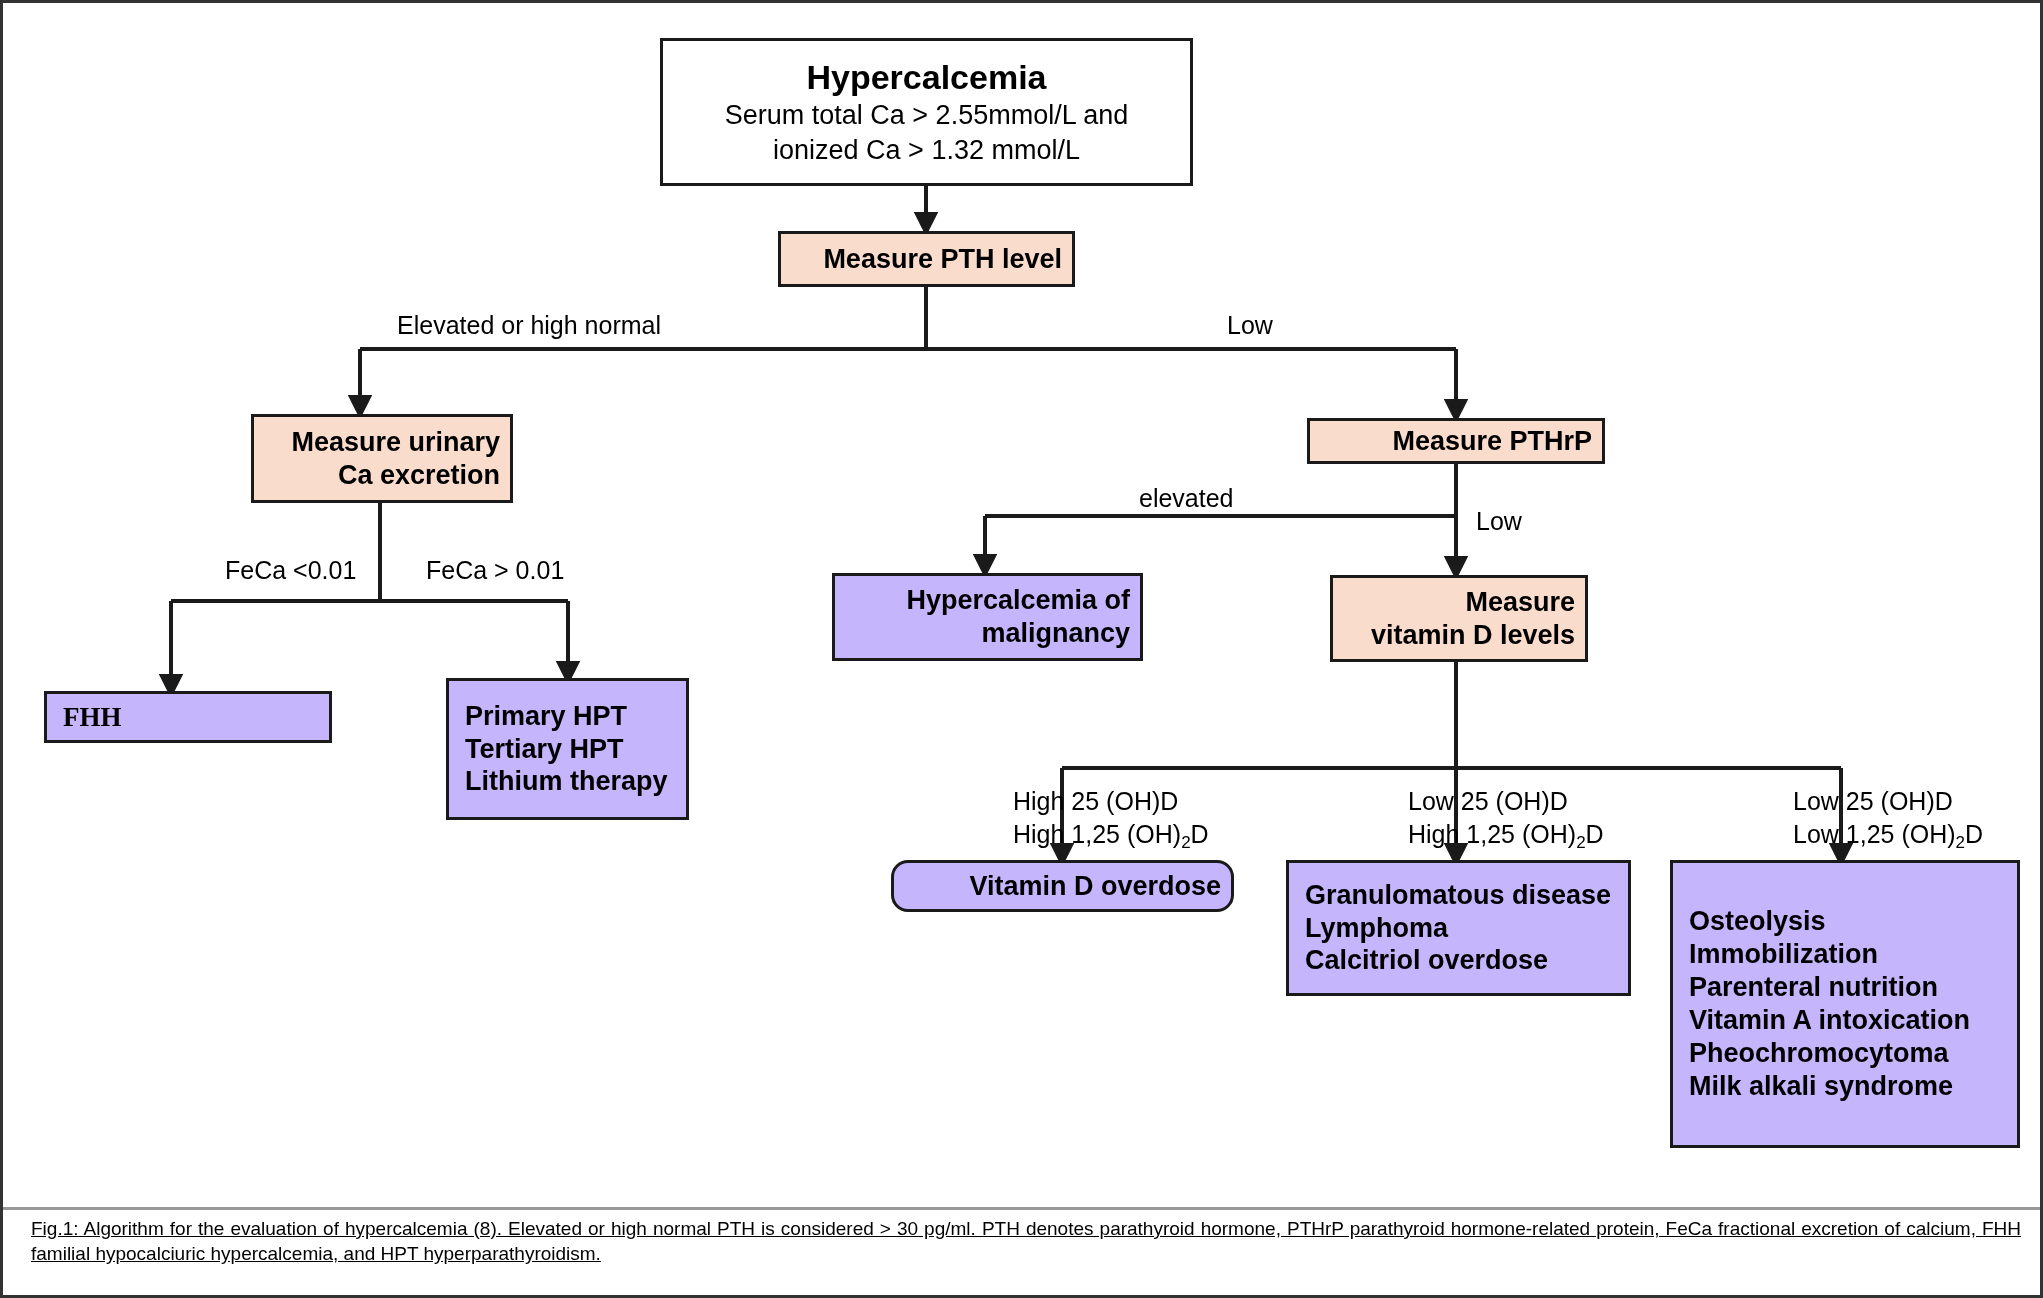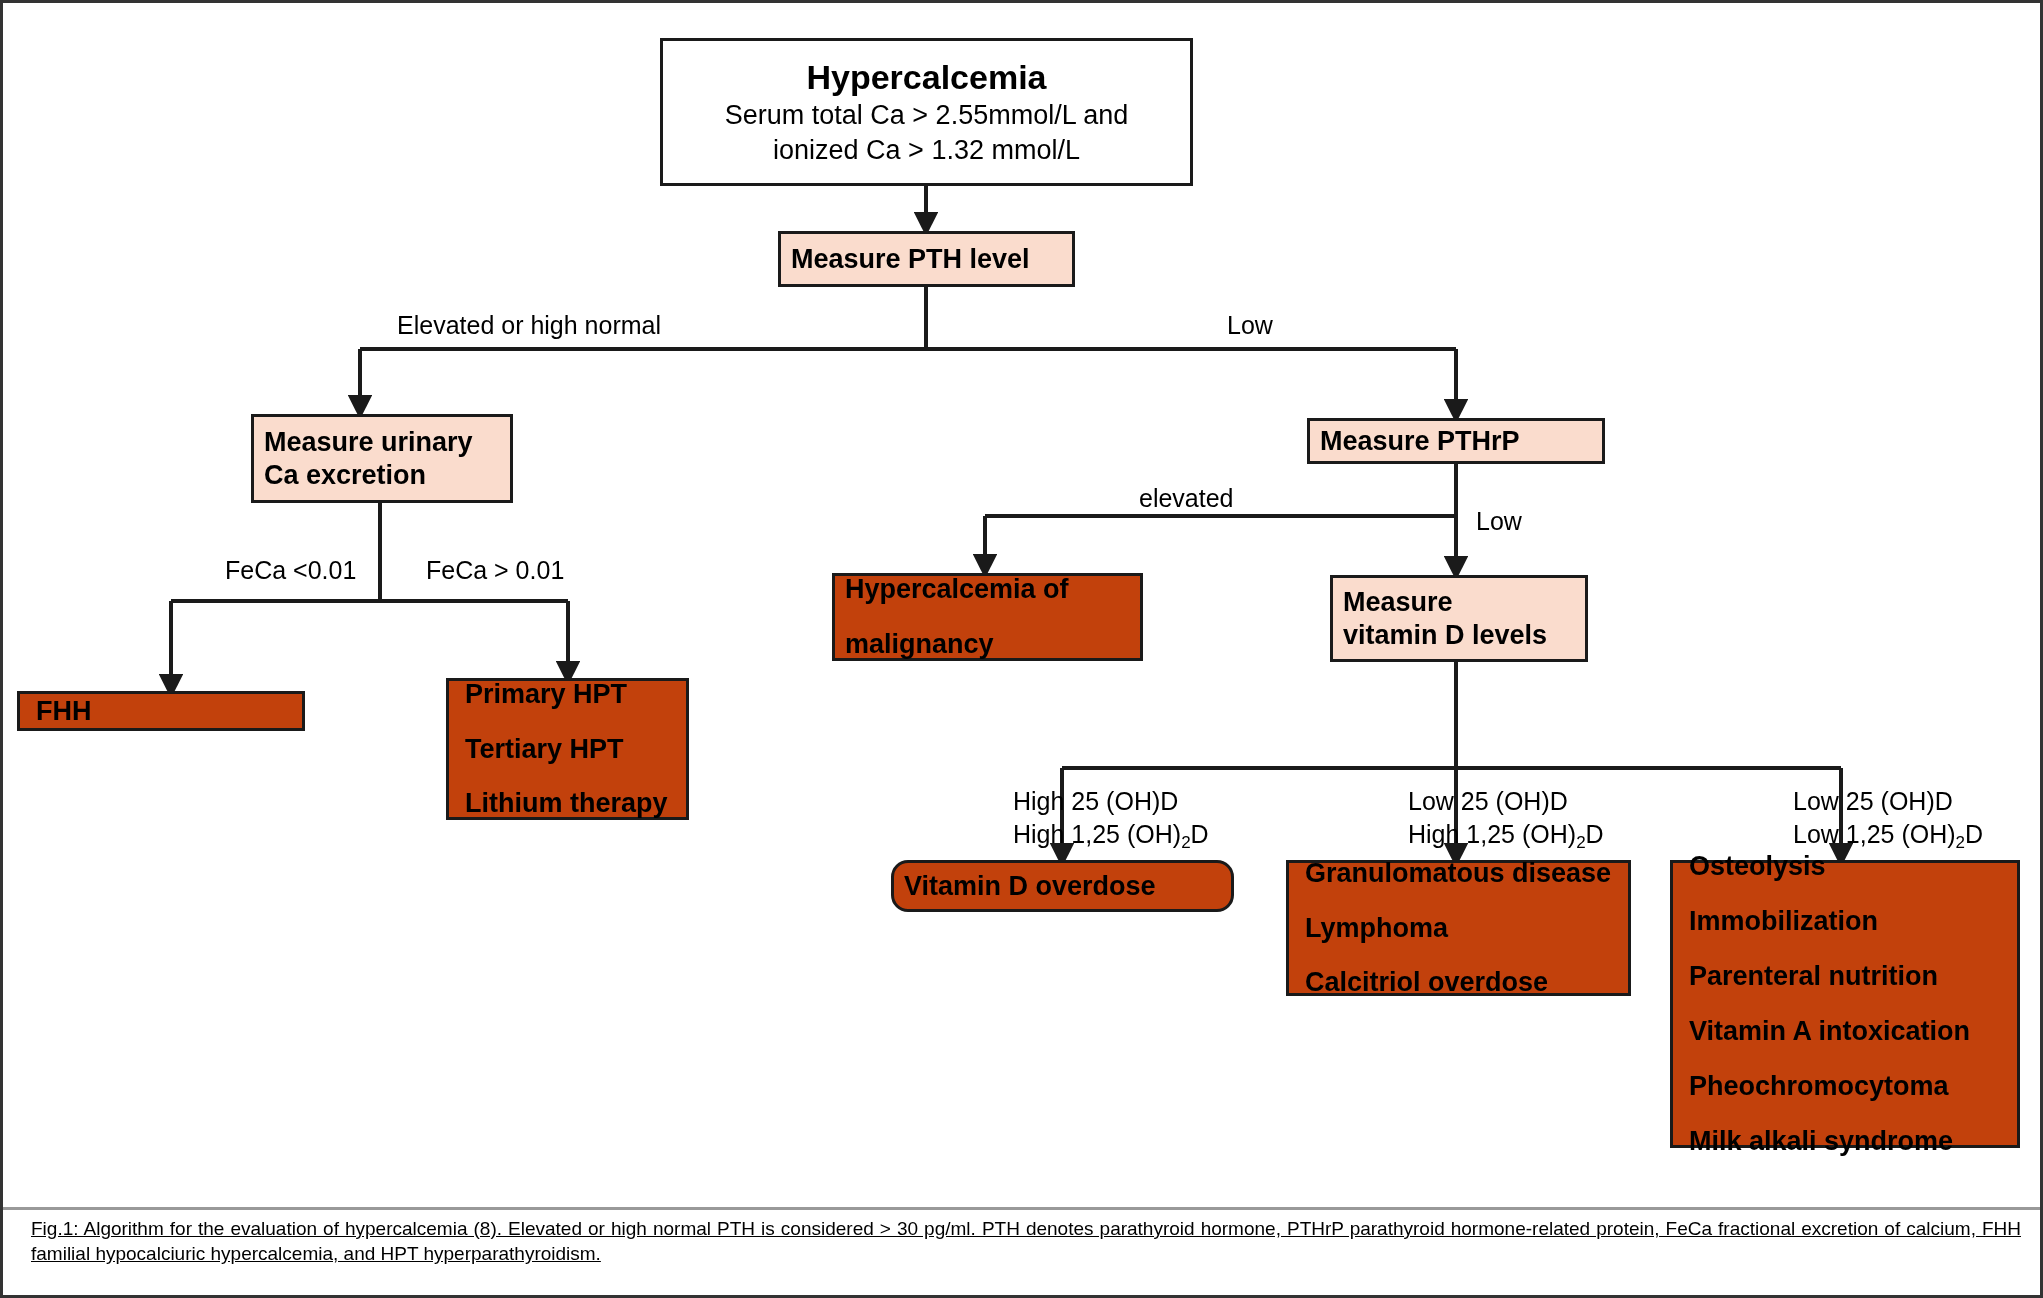--- a/index.html
+++ b/index.html
@@ -32,30 +32,30 @@
     position: absolute;
     box-sizing: border-box;
     border: 3px solid #1a1a1a;
     display: flex;
     flex-direction: column;
     justify-content: center;
     color: #000000;
     z-index: 3;
   }
   .node.pink   { background: #FADCCD; }
-  .node.green  { background: #c2410c; gap: 22px; }
+  .node.green  { background: #c4b5fd; }
   .node.white  { background: #ffffff; }
 
   .node .line {
     font-weight: bold;
     font-size: 27px;
     line-height: 1.22;
     white-space: nowrap;
   }
-  .node.center .line { text-align: left; padding: 0 10px; }
+  .node.center .line { text-align: right; padding: 0 10px; }
   .node.leftal .line { text-align: left; padding-left: 16px; }
 
   
   #node-hypercalcemia .title {
     font-weight: bold;
     font-size: 34px;
     text-align: center;
     line-height: 1.25;
   }
   #node-hypercalcemia .sub {
@@ -171,21 +171,21 @@
   <div class="node green center" id="node-malignancy" style="left:829px; top:570px; width:311px; height:88px;">
     <div class="line">Hypercalcemia of</div>
     <div class="line">malignancy</div>
   </div>
 
   <div class="node pink center" id="node-measure-vitd" style="left:1327px; top:572px; width:258px; height:87px;">
     <div class="line">Measure</div>
     <div class="line">vitamin D levels</div>
   </div>
 
-  <div class="node green leftal" id="node-fhh" style="left:14px; top:688px; width:288px; height:40px;">
+  <div class="node green leftal" id="node-fhh" style="left:41px; top:688px; width:288px; height:52px;font-family:Liberation Serif, serif;">
     <div class="line">FHH</div>
   </div>
 
   <div class="node green leftal" id="node-primary-hpt" style="left:443px; top:675px; width:243px; height:142px;">
     <div class="line">Primary HPT</div>
     <div class="line">Tertiary HPT</div>
     <div class="line">Lithium therapy</div>
   </div>
 
   <div class="node green center" id="node-vitd-overdose" style="left:888px; top:857px; width:343px; height:52px;border-radius:17px;">

